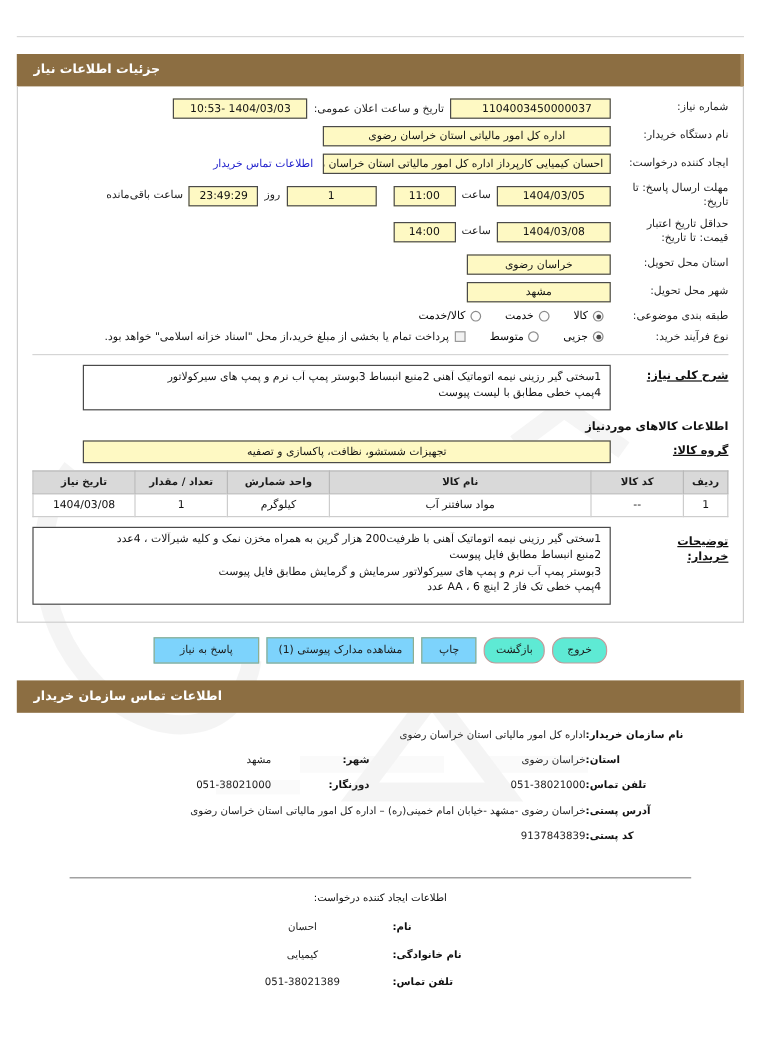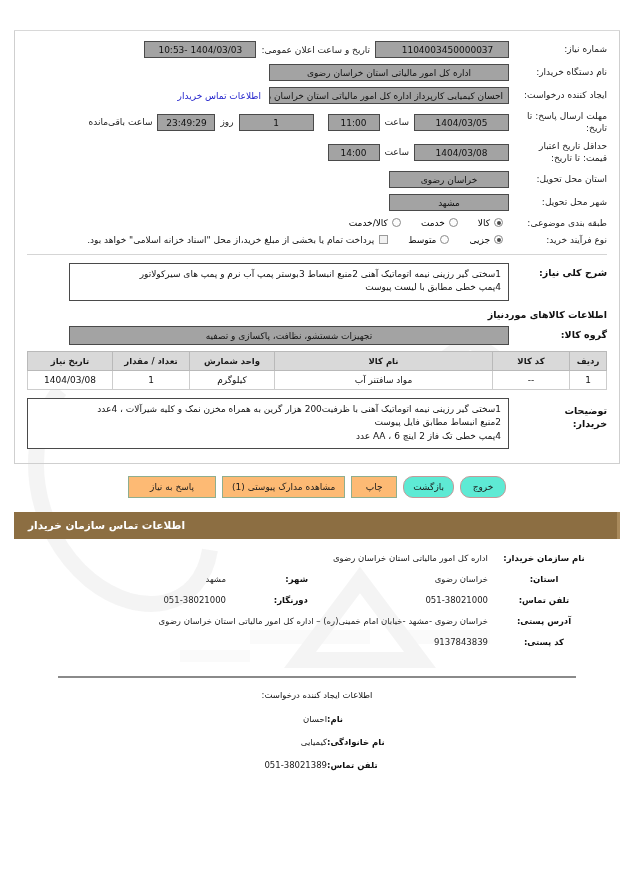--- a/index.html
+++ b/index.html
@@ -73,21 +73,21 @@
     text-align: right;
     color: #222;
     font-size: 9px;
     padding-left: 6px;
     line-height: 1.35;
     flex: 0 0 auto;
   }
   .lbl-w { width: 92px; }
   .box {
     border: 1px solid #4a4a4a;
-    background: #a3a3a3;
+    background: #fef9c3;
     height: 17px;
     line-height: 17px;
     font-size: 9px;
     padding: 0 5px;
     text-align: center;
     box-sizing: border-box;
     color: #111;
     overflow: hidden;
     white-space: nowrap;
   }
@@ -135,21 +135,21 @@
     width: 9px; height: 9px;
     border: 1px solid #9a9a9a;
     background: #f2f2f2;
     margin-left: 5px;
     box-sizing: border-box;
   }
   .note-text { font-size: 9px; color: #151515; }
 
   .divider { height: 1px; background: #d5d5d5; margin: 8px 0 8px 0; }
 
-  .bold-lbl { font-weight: bold; font-size: 9.5px; color: #111; }
+  .bold-lbl { font-weight: bold; font-size: 9.5px; color: #111; text-decoration: underline; }
 
   .desc-box {
     border: 1px solid #4a4a4a;
     background: #fff;
     padding: 4px 7px 5px 7px;
     font-size: 9px;
     line-height: 1.5;
     color: #111;
     text-align: right;
     box-sizing: border-box;
@@ -200,21 +200,21 @@
     flex-direction: row;
     justify-content: center;
     align-items: center;
     gap: 6px;
     margin: 12px 0 6px 0;
     position: relative;
     z-index: 2;
   }
   .btn {
     border: 1px solid #8fae8f;
-    background: #fdba74;
+    background: #7dd3fc;
     color: #1a1a1a;
     font-size: 9px;
     padding: 3px 9px;
     min-height: 16px;
     line-height: 14px;
     text-align: center;
     cursor: pointer;
     white-space: nowrap;
     font-family: inherit;
   }
@@ -222,32 +222,32 @@
   .btn.med { min-width: 88px; }
   .btn.sm { min-width: 46px; }
   .btn.danger {
     background: #5eead4;
     border-color: #c49a9a;
     border-radius: 10px;
   }
 
   .contact-grid { padding: 14px 20px 4px 20px; font-size: 9px; color: #1a1a1a; }
   .crow { display: flex; flex-direction: row; align-items: flex-start; margin-bottom: 11px; font-size: 9px; }
-  .clabel { width: 112px; text-align: center; font-weight: bold; color: #111; flex: 0 0 auto; font-size: 8.5px; }
+  .clabel { width: 112px; text-align: left; font-weight: bold; color: #111; flex: 0 0 auto; font-size: 8.5px; }
   .cvalue { color: #1a1a1a; font-size: 8.5px; }
   .cvalue.w1 { width: 180px; }
   .clabel2 { width: 60px; text-align: right; font-weight: bold; color: #111; font-size: 8.5px; }
 
   .hr-wide { height: 1.5px; background: #8a8a8a; margin: 14px 44px 10px 44px; }
 
   .center-title { text-align: center; font-size: 8.5px; color: #111; margin: 12px 0 14px 0; font-weight: normal; }
 
   .req-row { display: flex; flex-direction: row; justify-content: center; align-items: center; margin-bottom: 13px; font-size: 8.5px; }
   .req-label { width: 130px; text-align: left; font-weight: bold; color: #111; }
-  .req-value { width: 150px; color: #1a1a1a; }
+  .req-value { width: 150px; text-align: center; color: #1a1a1a; }
 </style>
 </head>
 <body>
 
 <div class="page">
 
   <div class="watermark">
     <svg viewBox="0 0 634 360" xmlns="http://www.w3.org/2000/svg">
       <g fill="none" stroke="#9a9a9a" stroke-width="16">
         <path d="M60 60 C20 110, 30 200, 90 250 C140 290, 200 280, 210 220"></path>
@@ -257,20 +257,21 @@
       <g fill="#9a9a9a" opacity="0.5">
         <rect x="250" y="300" width="120" height="14"></rect>
         <rect x="400" y="300" width="90" height="14"></rect>
         <rect x="180" y="320" width="70" height="12"></rect>
       </g>
     </svg>
   </div>
 
   <div class="top-rule"></div>
 
+  <div class="section-bar">جزئیات اطلاعات نیاز</div>
 
   <div class="panel">
 
     <div class="frow">
       <div class="flabel lbl-w">شماره نیاز:</div>
       <div class="box box-num">1104003450000037</div>
       <div class="mini-lbl">تاریخ و ساعت اعلان عمومی:</div>
       <div class="box box-date" style="width:112px">1404/03/03 -10:53</div>
     </div>
 
@@ -386,20 +387,21 @@
     </table>
 
     <div class="frow" style="align-items:flex-start; margin-top:8px;">
       <div class="flabel lbl-w bold-lbl" style="padding-top:6px; line-height:1.4;">
         <div>توضیحات</div>
         <div>خریدار:</div>
       </div>
       <div class="desc-box" style="width:490px;">
         <div class="desc-line">1سختی گیر رزینی نیمه اتوماتیک آهنی با ظرفیت200 هزار گرین به همراه مخزن نمک  و  کلیه شیرآلات ،  4عدد</div>
         <div class="desc-line">2منبع انبساط  مطابق فایل پیوست</div>
+        <div class="desc-line">3بوستر پمپ آب نرم و پمپ های  سیرکولاتور سرمایش و گرمایش  مطابق فایل پیوست</div>
         <div class="desc-line">4پمپ خطی تک فاز 2 اینچ 6 ، AA عدد</div>
       </div>
     </div>
 
   </div>
 
   <div class="btn-row">
     <button class="btn danger sm">خروج</button>
     <button class="btn danger sm">بازگشت</button>
     <button class="btn sm">چاپ</button>

